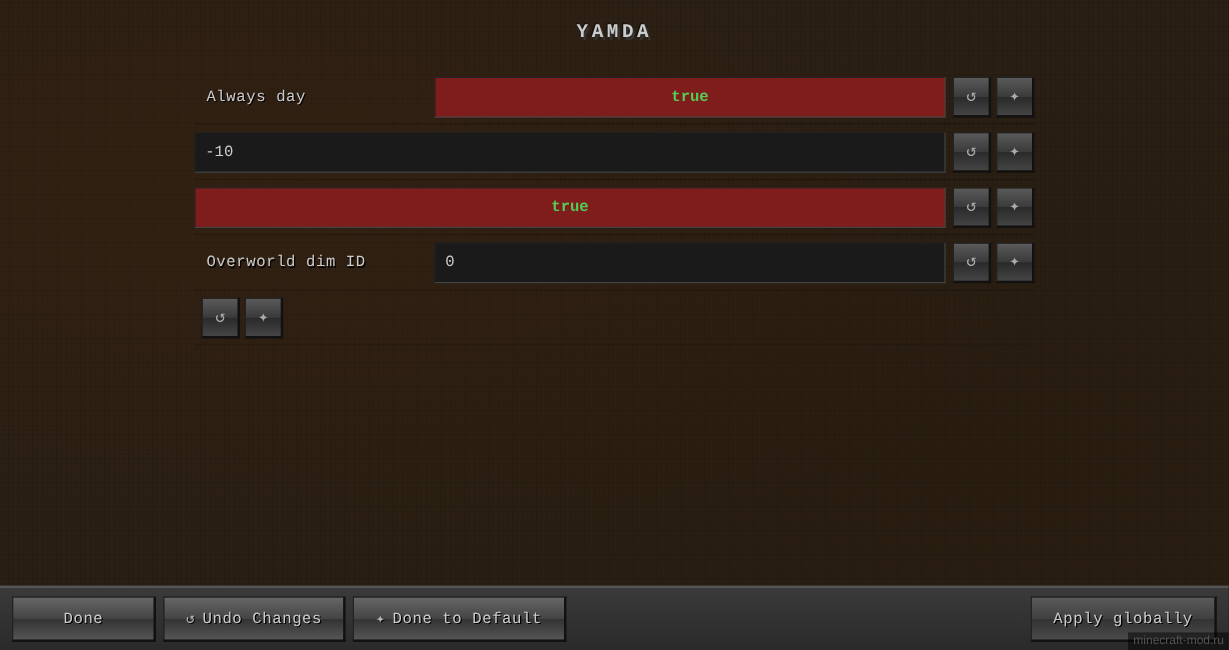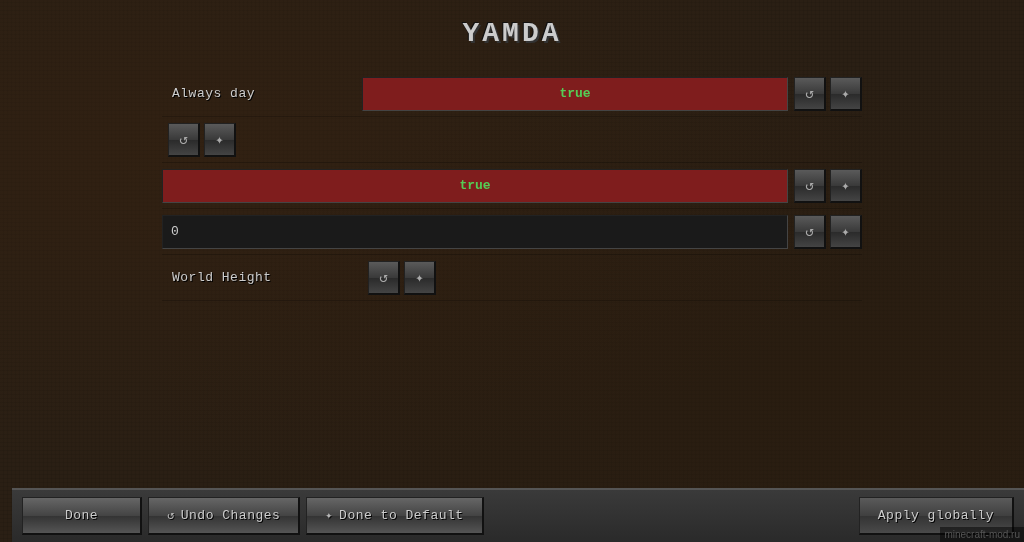--- a/index.html
+++ b/index.html
@@ -46,21 +46,21 @@
       z-index: 1;
       display: flex;
       flex-direction: column;
       align-items: center;
       width: 100%;
       height: 100%;
       padding: 18px 0 0 0;
     }
 
     .title {
-      font-size: 28px;
+      font-size: 16px;
       font-weight: bold;
       letter-spacing: 3px;
       color: #cccccc;
       text-shadow: 2px 2px 0 #333, -1px -1px 0 #111;
       margin-bottom: 22px;
       text-transform: uppercase;
     }
 
     .settings-area {
       display: flex;
@@ -132,21 +132,21 @@
       justify-content: center;
       cursor: pointer;
       color: #aaa;
       font-size: 14px;
     }
 
     
     .bottom-bar {
       position: absolute;
       bottom: 0;
-      left: 12px;
+      left: 0;
       right: 0;
       height: 54px;
       background: linear-gradient(to bottom, #3a3a3a 0%, #2a2a2a 100%);
       border-top: 2px solid #555;
       display: flex;
       align-items: center;
       padding: 0 10px;
       gap: 6px;
     }
 
@@ -208,43 +208,44 @@
         <div class="setting-label">Always day</div>
         <div class="setting-input-container">
           <div class="setting-input toggle-true" style="display: flex; align-items: center; justify-content: center;">true</div>
         </div>
         <div class="action-icons">
           <div class="icon-btn">↺</div>
           <div class="icon-btn">✦</div>
         </div>
       </div>
       <div class="setting-row">
+        <div class="setting-input-container"><input type="text" class="setting-input" value="-10" style=""></div>
         <div class="action-icons">
           <div class="icon-btn">↺</div>
           <div class="icon-btn">✦</div>
         </div>
       </div>
       <div class="setting-row">
         <div class="setting-input-container">
           <div class="setting-input toggle-true" style="display: flex; align-items: center; justify-content: center;">true</div>
         </div>
         <div class="action-icons">
           <div class="icon-btn">↺</div>
           <div class="icon-btn">✦</div>
         </div>
       </div>
       <div class="setting-row">
+        <div class="setting-label">Overworld dim ID</div>
         <div class="setting-input-container"><input type="text" class="setting-input" value="0" style=""></div>
         <div class="action-icons">
           <div class="icon-btn">↺</div>
           <div class="icon-btn">✦</div>
         </div>
       </div>
       <div class="setting-row">
-        <div class="setting-label">World Height</div>
         <div class="action-icons">
           <div class="icon-btn">↺</div>
           <div class="icon-btn">✦</div>
         </div>
       </div>
     </div>
 </div>
 
 <div class="bottom-bar">
   <button class="bottom-btn done-btn">

